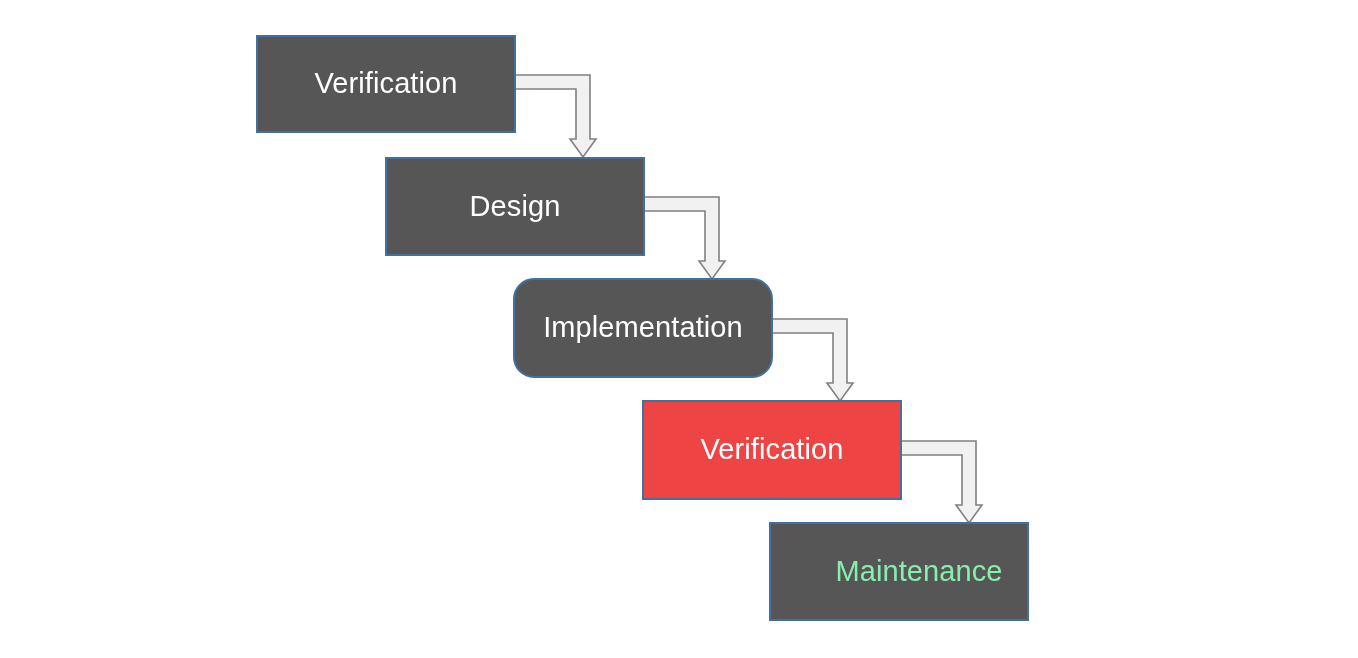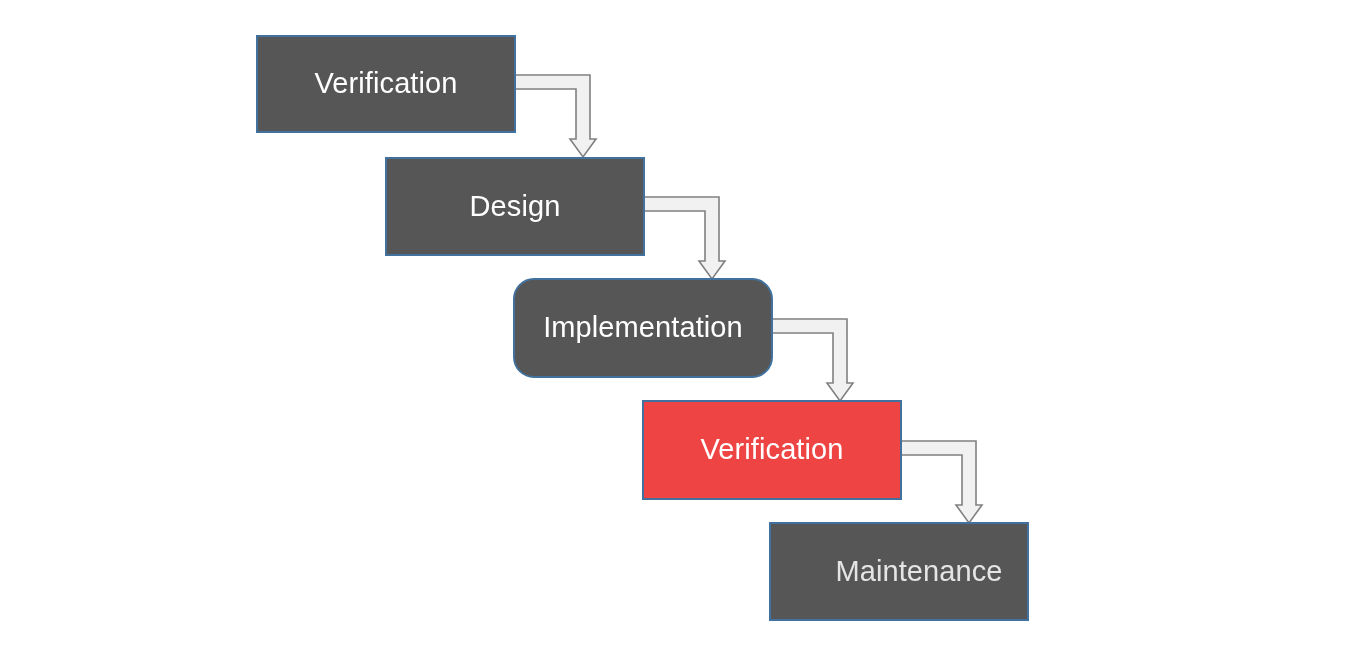--- a/index.html
+++ b/index.html
@@ -82,16 +82,16 @@
 
   <div class="stage-box" style="left: 513px; top: 278px; width: 260px; height: 100px; background: rgb(86, 86, 86); border-color: rgb(65, 113, 156); border-radius: 21px;">
     <span class="stage-label" style="color: rgb(255, 255, 255);">Implementation</span>
   </div>
 
   <div class="stage-box" style="left: 642px; top: 400px; width: 260px; height: 100px; background: #ef4444; border-color: rgb(65, 113, 156);">
     <span class="stage-label" style="color: rgb(255, 255, 255);">Verification</span>
   </div>
 
   <div class="stage-box" style="left: 769px; top: 522px; width: 260px; height: 99px; background: rgb(86, 86, 86); border-color: rgb(65, 113, 156);">
-    <span class="stage-label" style="color: #e5e5e5; margin-left: 40px;">Maintenance</span>
+    <span class="stage-label" style="color: #86efac; margin-left: 40px;">Maintenance</span>
   </div>
 
 </div>
 
 </body></html>

